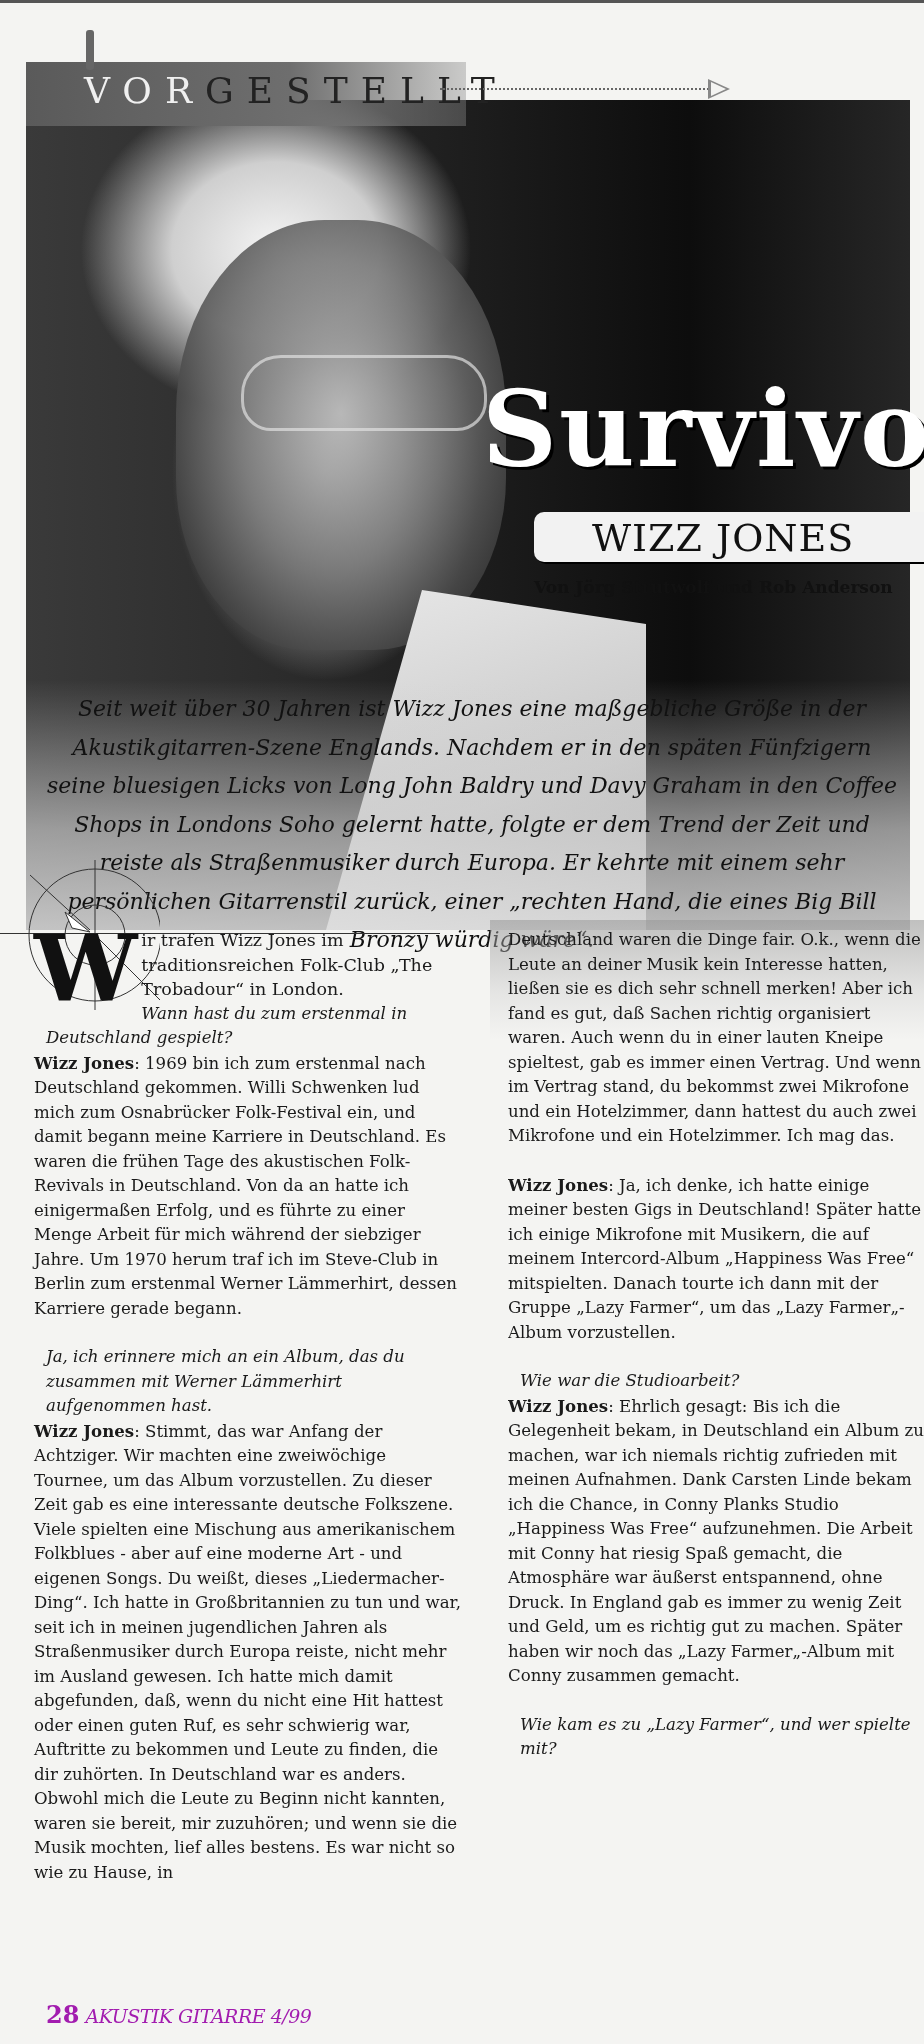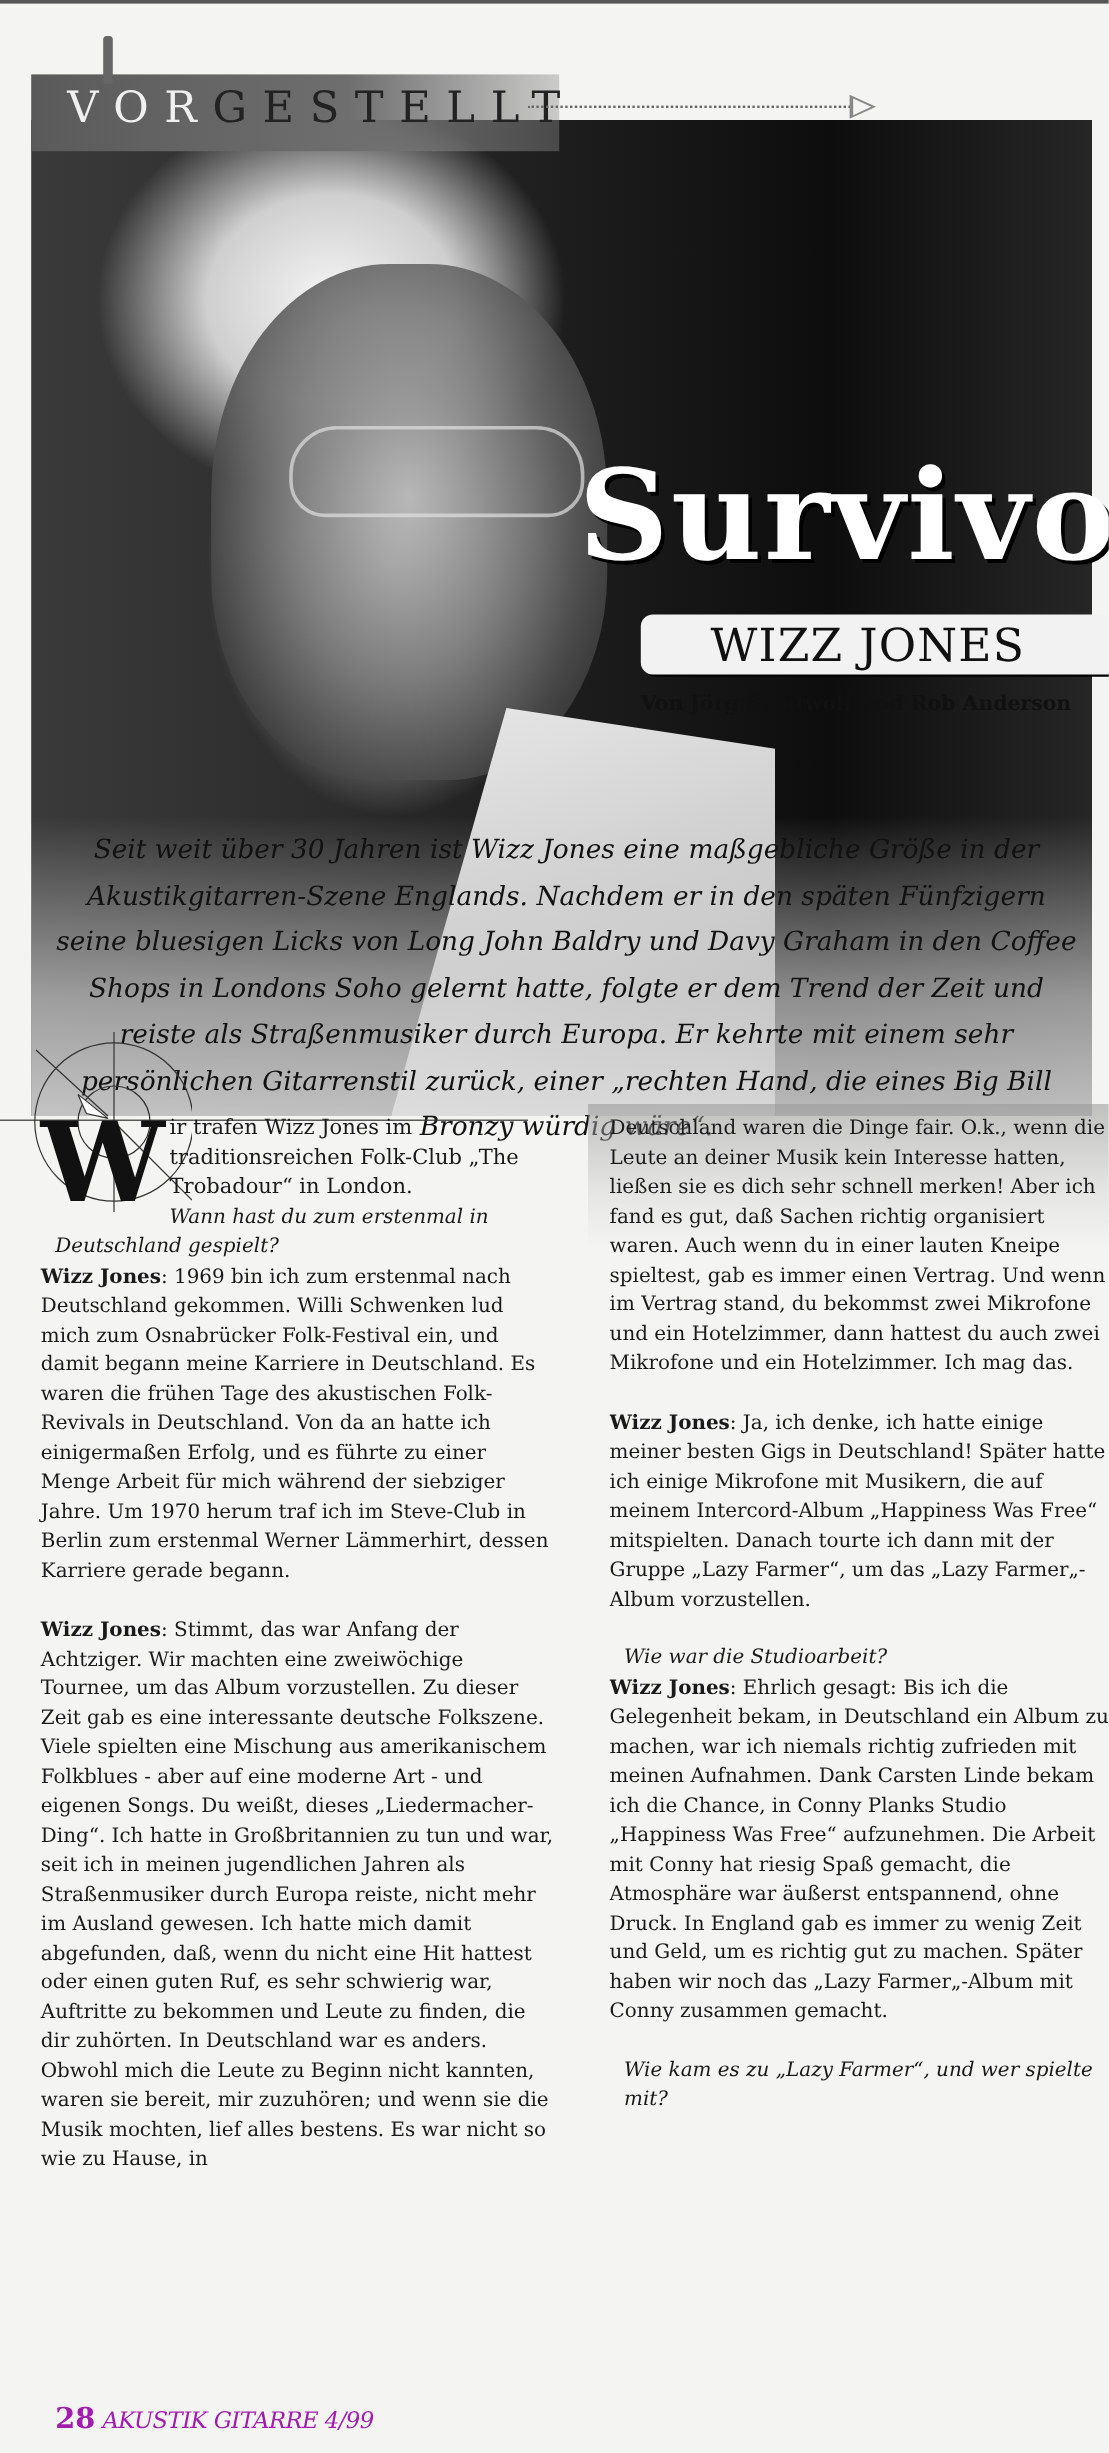--- a/index.html
+++ b/index.html
@@ -40,21 +40,21 @@
     background: linear-gradient(180deg, rgba(210,210,210,0) 0%, rgba(210,210,210,0.65) 60%, rgba(230,230,230,0.8) 100%);
   }
 
   
   .rubric {
     position: absolute; left: 26px; top: 62px; width: 440px; height: 64px;
     background: linear-gradient(90deg, #5a5a5a 0%, #6e6e6e 60%, rgba(140,140,140,0.4) 100%);
   }
   .rubric-mic { position: absolute; left: 86px; top: 30px; width: 8px; height: 40px; background: #666; border-radius: 3px; }
   .rubric-text {
-    position: absolute; left: 56px; top: 70px;
+    position: absolute; left: 84px; top: 70px;
     font-family: "DejaVu Serif", serif; font-size: 36px; letter-spacing: 13px;
     color: #f0f0f0;
   }
   .rubric-text .dark { color: #222; }
   .rubric-arrow {
     position: absolute; left: 440px; top: 88px; width: 272px; height: 0;
     border-top: 2px dotted #666;
   }
   .rubric-arrowhead {
     position: absolute; left: 708px; top: 79px; width: 0; height: 0;
@@ -166,20 +166,21 @@
 </svg>
 <div class="rule"></div>
 
 <div class="right-bg"></div>
 
 <div class="col col-left">
   <p class="lead"><span class="dropcap">W</span><span>ir trafen Wizz Jones im traditionsreichen Folk-Club „The Trobadour“ in London.</span></p>
   <p class="q">Wann hast du zum erstenmal in Deutschland gespielt?</p>
   <p><span class="sp">Wizz Jones</span><span>: 1969 bin ich zum erstenmal nach Deutschland gekommen. Willi Schwenken lud mich zum Osnabrücker Folk-Festival ein, und damit begann meine Karriere in Deutschland. Es waren die frühen Tage des akustischen Folk-Revivals in Deutschland. Von da an hatte ich einigermaßen Erfolg, und es führte zu einer Menge Arbeit für mich während der siebziger Jahre. Um 1970 herum traf ich im Steve-Club in Berlin zum erstenmal Werner Lämmerhirt, dessen Karriere gerade begann.</span></p>
   <div class="gap"></div>
+  <p class="q">Ja, ich erinnere mich an ein Album, das du zusammen mit Werner Lämmerhirt aufgenommen hast.</p>
   <p><span class="sp">Wizz Jones</span><span>: Stimmt, das war Anfang der Achtziger. Wir machten eine zweiwöchige Tournee, um das Album vorzustellen. Zu dieser Zeit gab es eine interessante deutsche Folkszene. Viele spielten eine Mischung aus amerikanischem Folkblues - aber auf eine moderne Art - und eigenen Songs. Du weißt, dieses „Liedermacher-Ding“. Ich hatte in Großbritannien zu tun und war, seit ich in meinen jugendlichen Jahren als Straßenmusiker durch Europa reiste, nicht mehr im Ausland gewesen. Ich hatte mich damit abgefunden, daß, wenn du nicht eine Hit hattest oder einen guten Ruf, es sehr schwierig war, Auftritte zu bekommen und Leute zu finden, die dir zuhörten. In Deutschland war es anders. Obwohl mich die Leute zu Beginn nicht kannten, waren sie bereit, mir zuzuhören; und wenn sie die Musik mochten, lief alles bestens. Es war nicht so wie zu Hause, in</span></p>
 </div>
 
 <div class="col col-right">
   <p>Deutschland waren die Dinge fair. O.k., wenn die Leute an deiner Musik kein Interesse hatten, ließen sie es dich sehr schnell merken! Aber ich fand es gut, daß Sachen richtig organisiert waren. Auch wenn du in einer lauten Kneipe spieltest, gab es immer einen Vertrag. Und wenn im Vertrag stand, du bekommst zwei Mikrofone und ein Hotelzimmer, dann hattest du auch zwei Mikrofone und ein Hotelzimmer. Ich mag das.</p>
   <div class="gap"></div>
   <p><span class="sp">Wizz Jones</span><span>: Ja, ich denke, ich hatte einige meiner besten Gigs in Deutschland! Später hatte ich einige Mikrofone mit Musikern, die auf meinem Intercord-Album „Happiness Was Free“ mitspielten. Danach tourte ich dann mit der Gruppe „Lazy Farmer“, um das „Lazy Farmer„-Album vorzustellen.</span></p>
   <div class="gap"></div>
   <p class="q">Wie war die Studioarbeit?</p>
   <p><span class="sp">Wizz Jones</span><span>: Ehrlich gesagt: Bis ich die Gelegenheit bekam, in Deutschland ein Album zu machen, war ich niemals richtig zufrieden mit meinen Aufnahmen. Dank Carsten Linde bekam ich die Chance, in Conny Planks Studio „Happiness Was Free“ aufzunehmen. Die Arbeit mit Conny hat riesig Spaß gemacht, die Atmosphäre war äußerst entspannend, ohne Druck. In England gab es immer zu wenig Zeit und Geld, um es richtig gut zu machen. Später haben wir noch das „Lazy Farmer„-Album mit Conny zusammen gemacht.</span></p>

